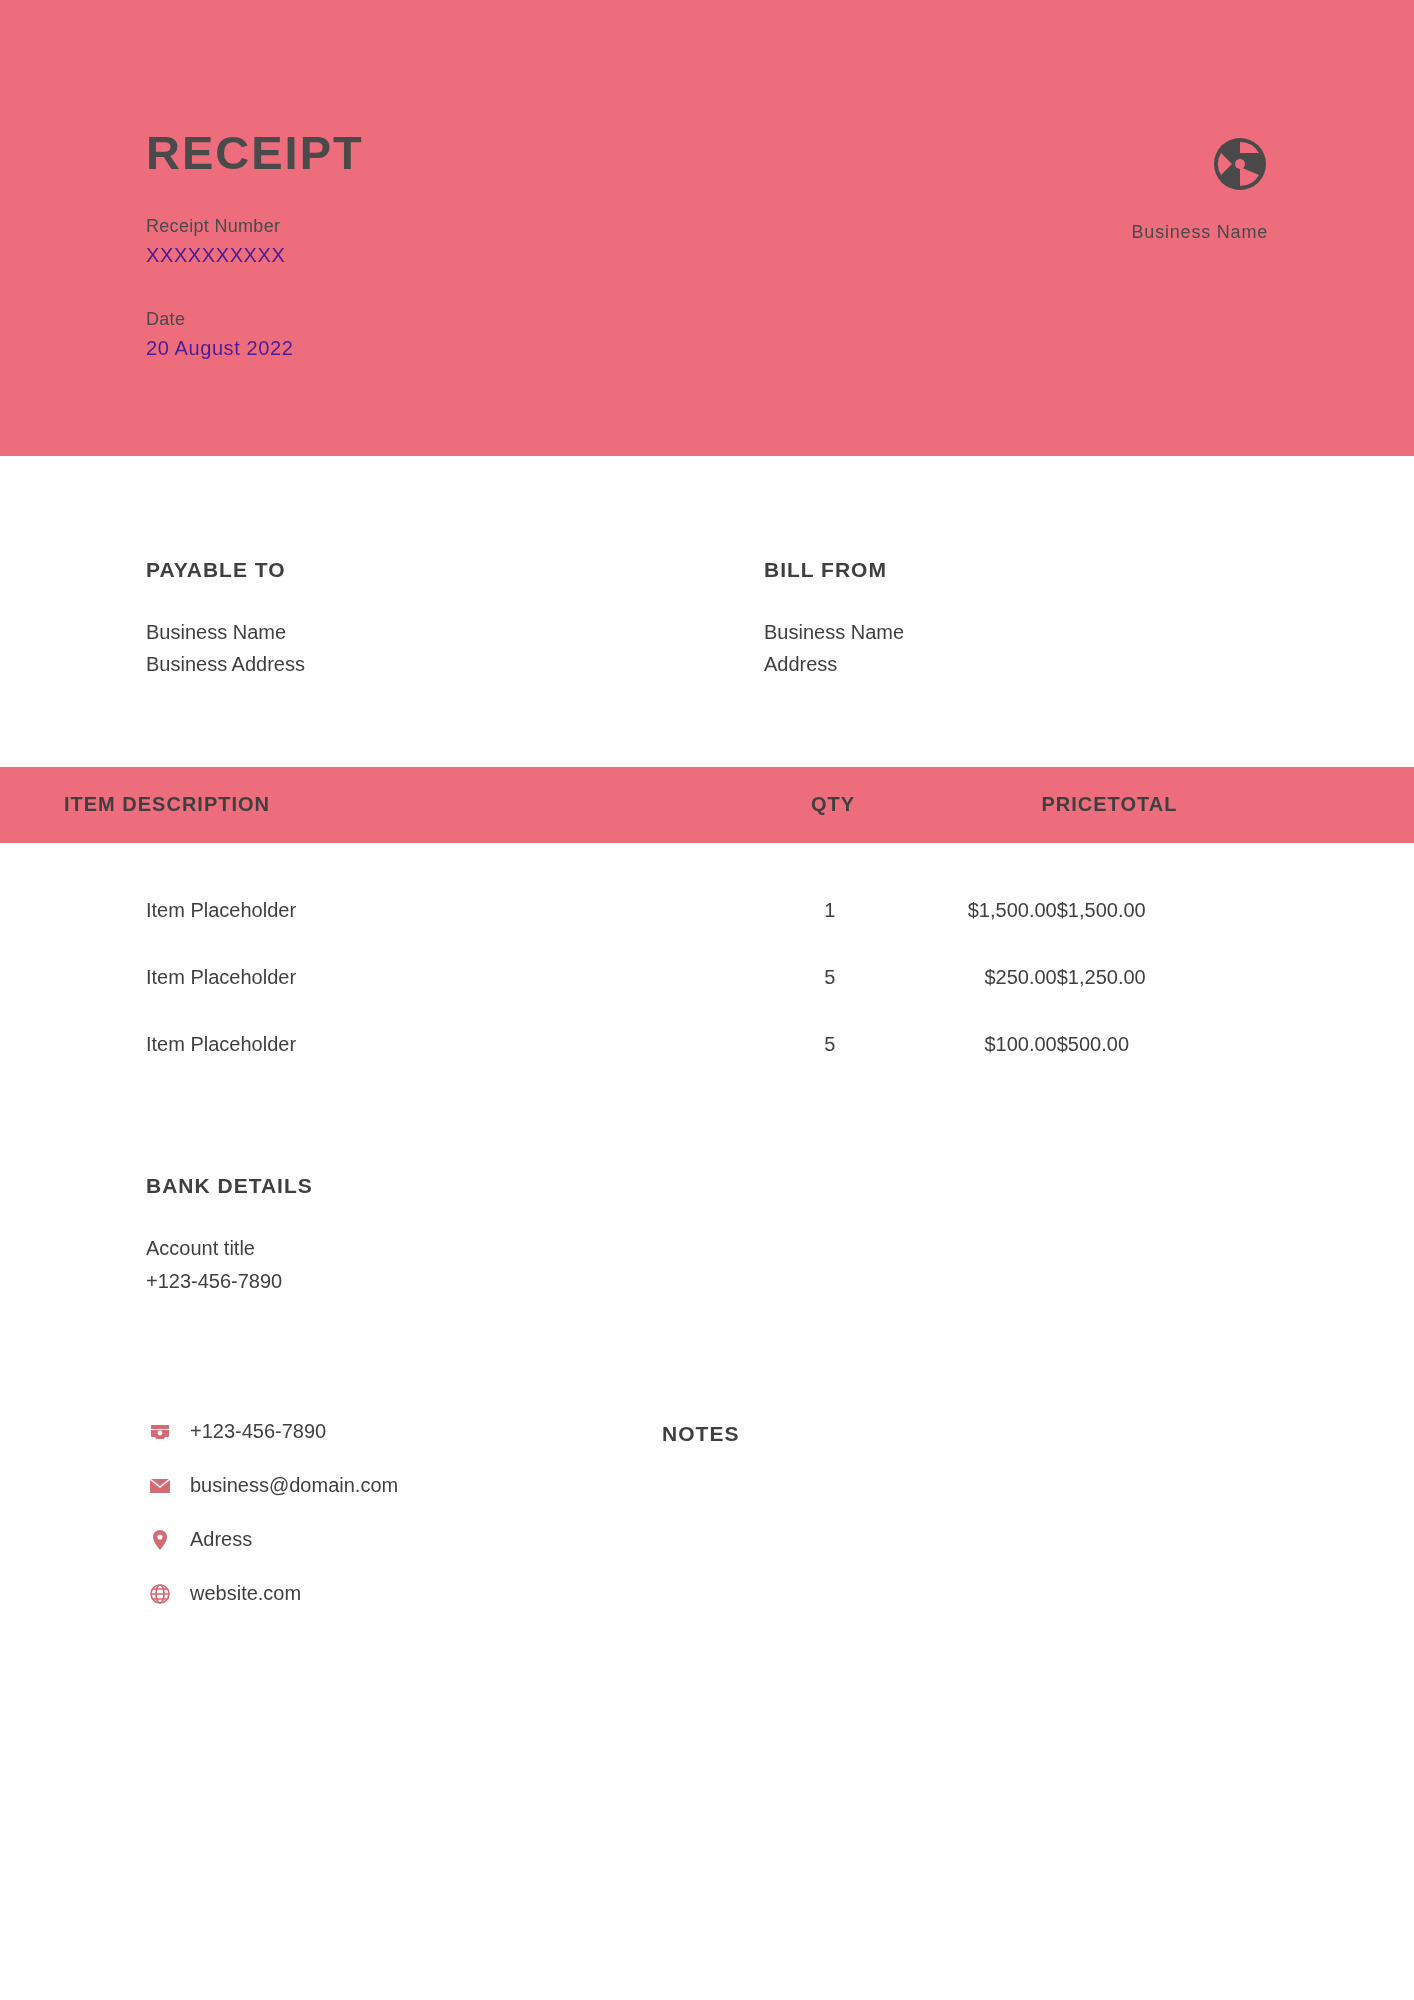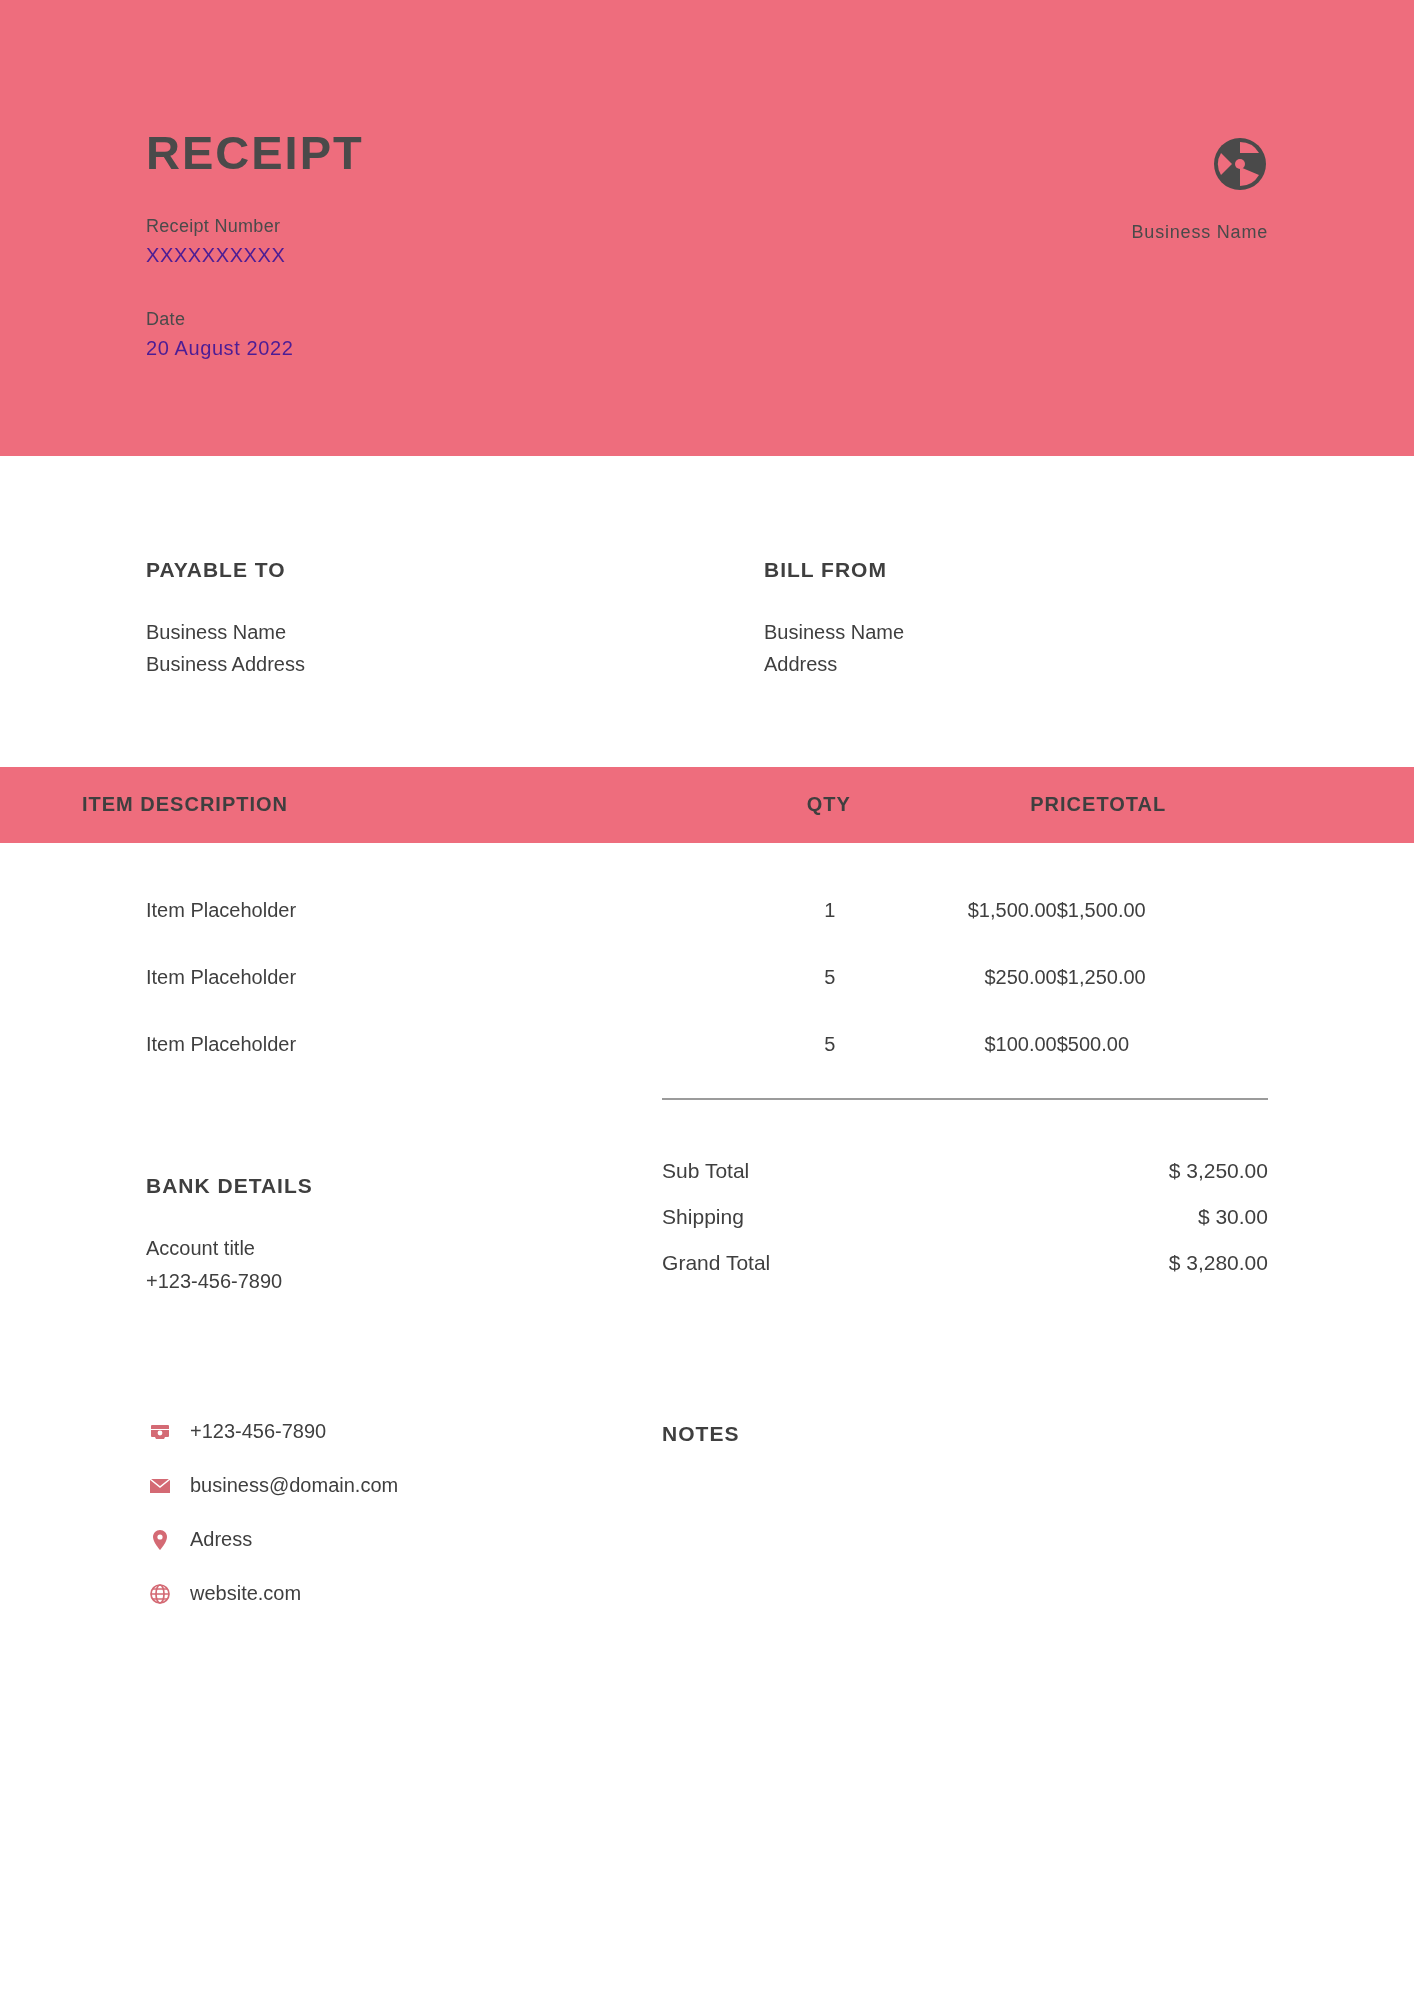--- a/index.html
+++ b/index.html
@@ -100,21 +100,21 @@
     line-height: 1.62;
   }
 
   
   .table-head {
     margin-top: 86px;
     background: #ee6d7d;
     height: 76px;
     display: flex;
     align-items: center;
-    padding: 0 82px;
+    padding: 0 64px;
     box-sizing: border-box;
   }
   .th {
     font-size: 20px;
     font-weight: bold;
     letter-spacing: 1px;
     color: #3f3f3f;
   }
   .col-desc  { width: 46%; }
   .col-qty   { width: 16%; text-align: right; padding-right: 10px; }
@@ -298,35 +298,20 @@
       <div class="td col-total">$500.00</div>
     </div>
   </div>
 
   <div class="totals-wrap">
     <div class="bank-col">
       <h2 class="section-title">BANK DETAILS</h2>
       <div class="bank-line">Account title</div>
       <div class="bank-line">+123-456-7890</div>
     </div>
-    <div class="totals-col">
-      <div class="divider"></div>
-      <div class="total-row">
-        <span>Sub Total</span>
-        <span class="amount">$ 3,250.00</span>
-      </div>
-      <div class="total-row">
-        <span>Shipping</span>
-        <span class="amount">$ 30.00</span>
-      </div>
-      <div class="total-row">
-        <span>Grand Total</span>
-        <span class="amount">$ 3,280.00</span>
-      </div>
-    </div>
   </div>
 
   <div class="bottom">
     <div class="contact-col">
 
       <div class="contact-row">
         <span class="contact-icon">
           <svg width="24" height="24" viewBox="0 0 24 24" fill="#d46a74">
             <path d="M4 5h16a1 1 0 0 1 1 1v3H3V6a1 1 0 0 1 1-1zM3 10h18v6a1 1 0 0 1-1 1h-3l-1 2H8l-1-2H4a1 1 0 0 1-1-1v-6z"></path>
             <circle cx="12" cy="13" r="2.4" fill="#fff"></circle>

